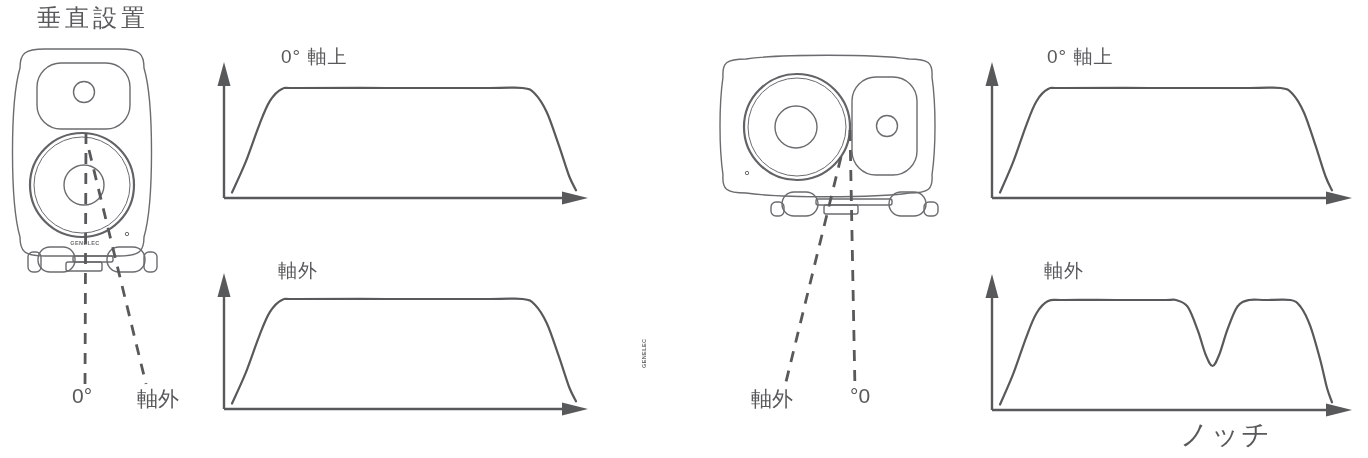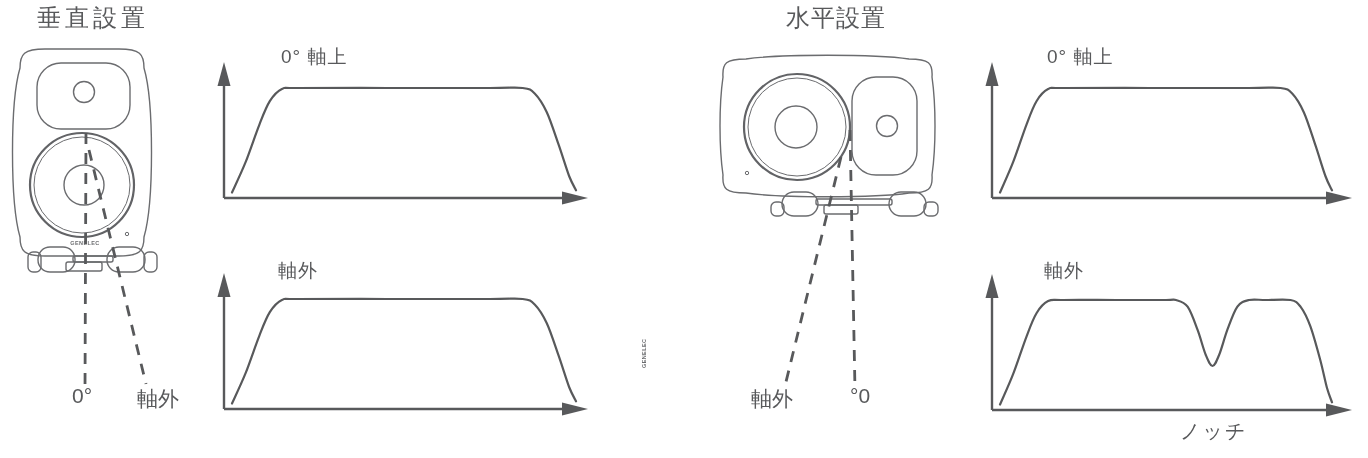--- a/index.html
+++ b/index.html
@@ -7,21 +7,21 @@
     position:relative;width:1368px;height:458px;background:#ffffff;
     overflow:hidden;font-family:"Liberation Sans",sans-serif;color:#58595b;border-radius:24px;
   }
   .abs{position:absolute;}
   .lbl{position:absolute;color:#58595b;white-space:nowrap;line-height:1.1;}
   .title{font-size:24px;}
   .title-left{letter-spacing:4px;}
   .title-right{letter-spacing:1px;}
   .chart-label{font-size:19px;letter-spacing:1px;}
   .beam-label{font-size:21px;}
-  .notch-label{font-size:20px;letter-spacing:2px;}
+  .notch-label{font-size:28px;letter-spacing:2px;}
   svg{display:block;overflow:visible;}
   .spk{stroke:#6b6c6f;fill:none;stroke-width:1.4;stroke-linejoin:round;stroke-linecap:round;}
   .spk-thick{stroke:#626366;fill:none;stroke-width:2.2;}
   .spk-thin{stroke:#6b6c6f;fill:none;stroke-width:1;}
   .beam{stroke:#58595b;stroke-width:2.8;fill:none;stroke-dasharray:11 9;}
   .axis{stroke:#58595b;stroke-width:2.4;fill:none;}
   .ah{fill:#58595b;stroke:none;}
   .curve{stroke:#58595b;stroke-width:2.2;fill:none;stroke-linecap:round;stroke-linejoin:round;}
   .brand{fill:#6b6c6f;font-family:"Liberation Sans",sans-serif;font-size:5.5px;font-weight:bold;letter-spacing:.4px;}
 </style>
@@ -73,21 +73,20 @@
 
   <div class="lbl chart-label" style="left:278px;top:261px;">軸外</div>
   <svg class="abs" style="left:216px;top:269px;" width="374" height="152" viewBox="0 0 374 152">
     <line class="axis" x1="8" y1="140" x2="348" y2="140"></line>
     <polygon class="ah" points="346,133.5 372,140 346,146.5"></polygon>
     <line class="axis" x1="8" y1="140" x2="8" y2="26"></line>
     <polygon class="ah" points="1.5,28 8,4 14.5,28"></polygon>
     <path class="curve" d="M16.0,134.5 C18.3,129.4 25.2,115.1 29.8,103.7 C34.3,92.3 39.5,76.4 43.5,66.3 C47.5,56.2 50.1,49.1 53.8,43.2 C57.6,37.3 61.3,33.3 65.9,31.1 C70.5,28.9 63.9,30.2 81.4,30.0 C98.8,29.8 138.7,30.0 170.8,30.0 C202.9,30.0 251.4,30.0 274.0,30.0 C296.6,30.0 299.2,29.1 306.7,30.0 C314.1,30.9 314.7,31.5 318.7,35.5 C322.7,39.5 326.7,45.6 330.8,54.2 C334.8,62.8 339.1,76.6 342.8,87.2 C346.5,97.8 350.3,110.5 353.1,118.0 C356.0,125.5 358.9,129.9 360.0,132.3"></path>
   </svg>
 
-  <div class="lbl title title-right" style="left:786px;top:5px;">水平設置</div>
 
   <svg class="abs" style="left:700px;top:45px;" width="255" height="350" viewBox="0 0 255 350">
 
     <path class="spk" d="M46,14 C80,9 175,9 209,14 C229,14 233,18 232,32 C236,60 236,102 232,130 C233,144 229,148 209,148 C175,153 80,153 46,148 C26,148 22,144 23,130 C19,102 19,60 23,32 C22,18 26,14 46,14 Z"></path>
 
     <circle class="spk-thick" cx="97" cy="82" r="53"></circle>
     <circle class="spk-thin" cx="97" cy="82" r="49"></circle>
     <circle class="spk" cx="96" cy="82" r="21"></circle>
 
     <rect class="spk" x="152" y="32" width="65" height="98" rx="24"></rect>

